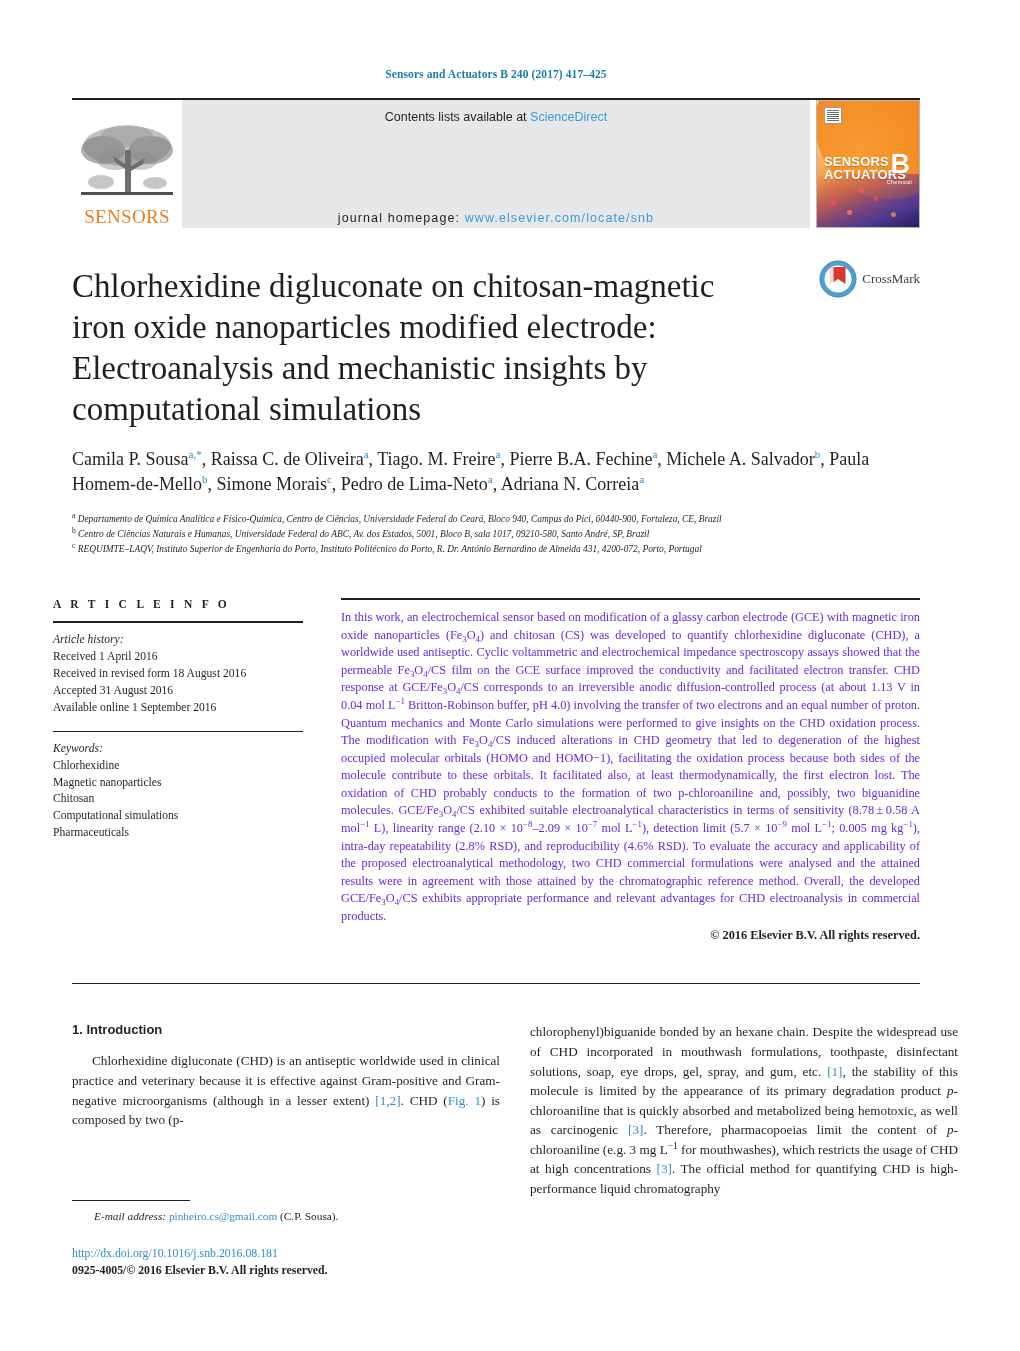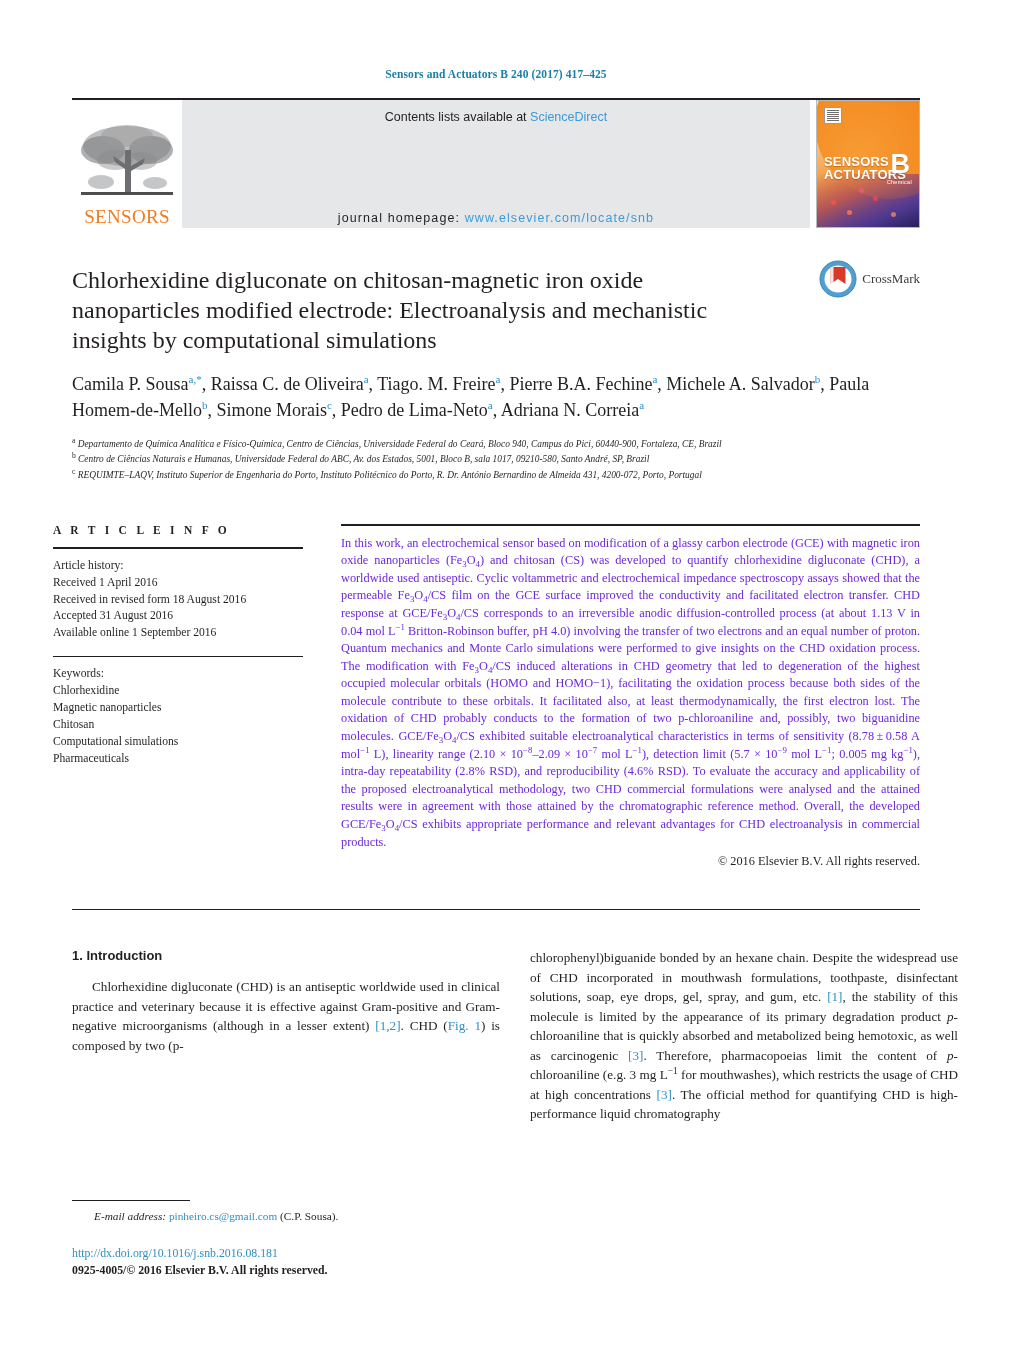--- a/index.html
+++ b/index.html
@@ -180,21 +180,21 @@
     align-items: center;
     gap: 5px;
   }
   .crossmark-label {
     font-family: "Liberation Serif", serif;
     font-size: 13px;
     color: #3b3b3b;
   }
   .article-title {
     font-family: "Liberation Serif", serif;
-    font-size: 24px;
+    font-size: 33px;
     line-height: 1.24;
     color: #231f20;
     margin: 0;
     max-width: 700px;
     font-weight: normal;
   }
   .authors {
     margin-top: 17px;
     font-family: "Liberation Serif", serif;
     font-size: 18px;
@@ -251,35 +251,37 @@
     border-top: 1.4px solid #231f20;
     margin: 14px 0 9px 0;
   }
   .info-block {
     font-family: "Liberation Serif", serif;
     font-size: 11.6px;
     line-height: 1.46;
     color: #231f20;
   }
   .info-block .lab {
+    font-style: italic;
     font-weight: normal;
   }
   .abstract-text {
     font-family: "Liberation Serif", serif;
     font-size: 12.3px;
     line-height: 1.43;
     text-align: justify;
     color: #6d28d9;
   }
   .copyright {
     text-align: right;
     font-family: "Liberation Serif", serif;
     font-size: 12.3px;
     margin-top: 3px;
     color: #231f20;
+    font-weight: bold;
   }
   sub, sup { font-size: 0.72em; line-height: 0; }
 
   
   .body-wrap {
     margin: 40px 72px 0 72px;
     border-top: 1.2px solid #231f20;
     padding-top: 38px;
     display: flex;
     gap: 30px;

